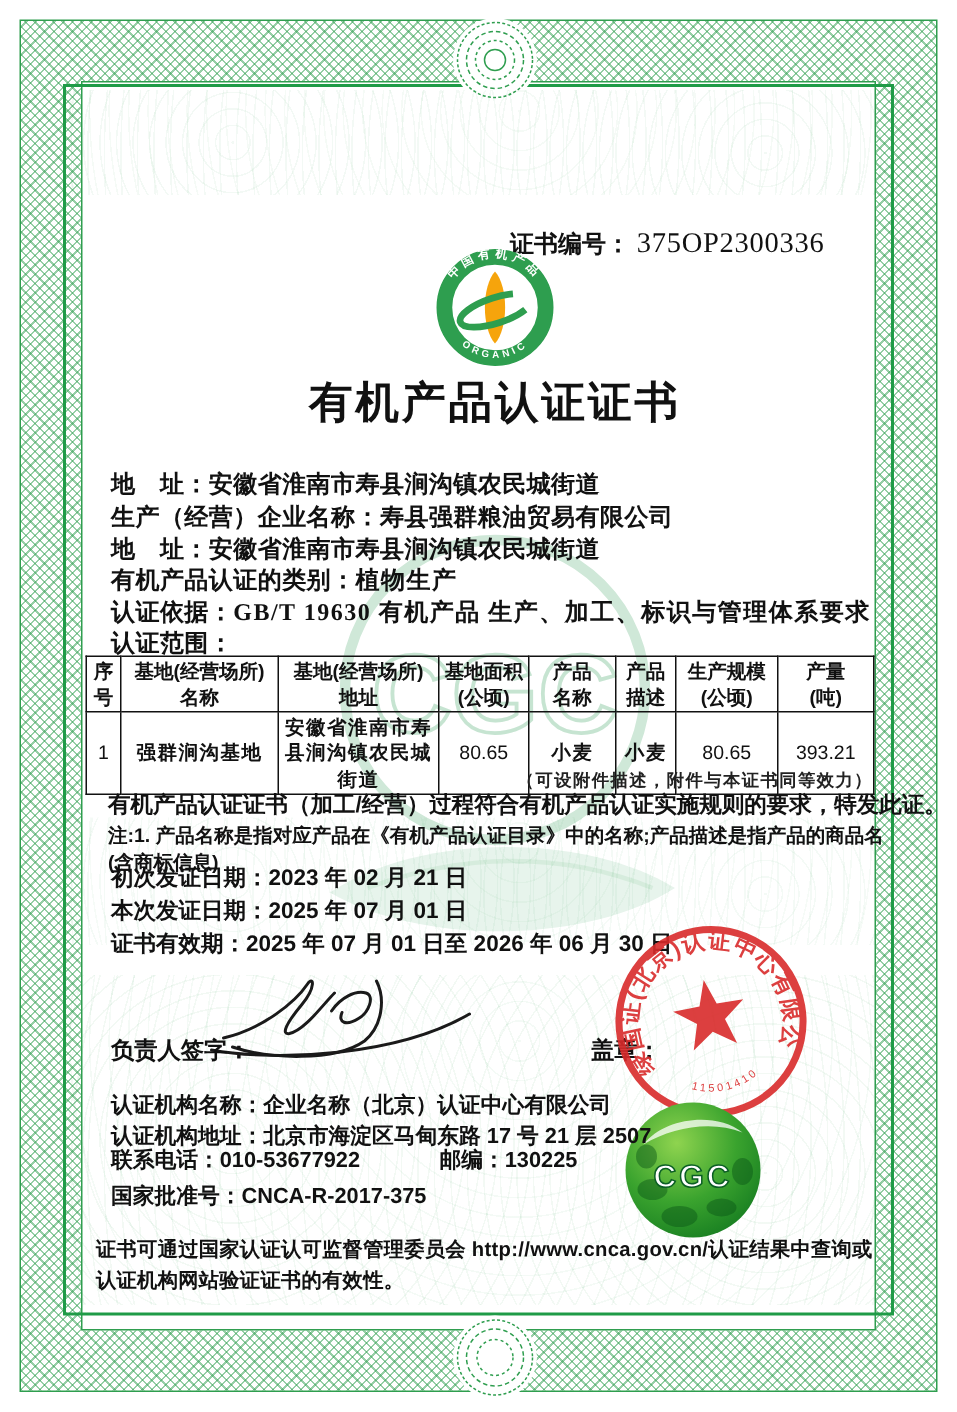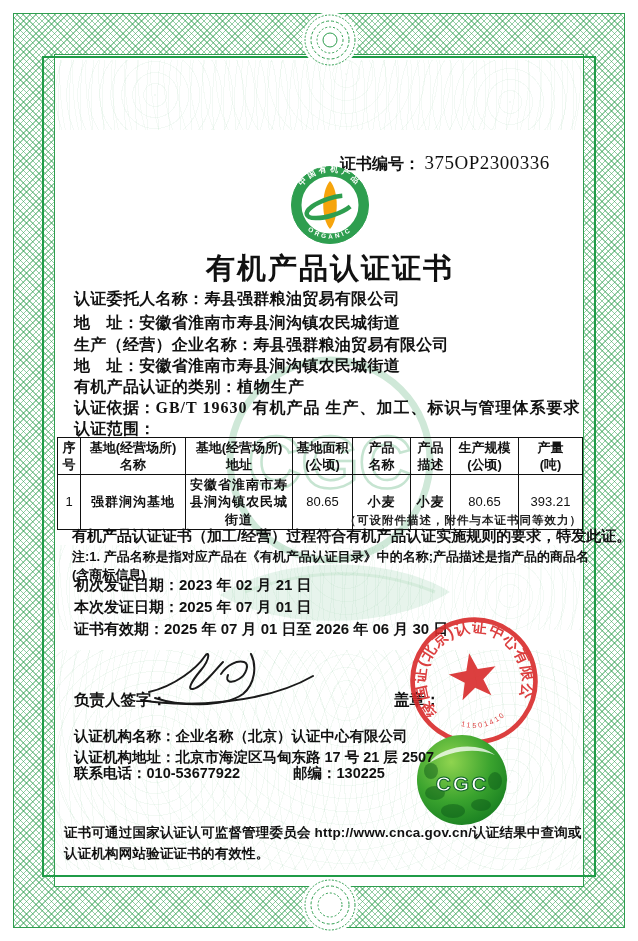--- a/index.html
+++ b/index.html
@@ -108,23 +108,20 @@
     <text font-size="8" font-weight="bold" fill="#ffffff" letter-spacing="3" font-family="Liberation Sans, sans-serif">
       <textPath href="#arcTop" startOffset="50%" text-anchor="middle">中国有机产品</textPath>
     </text>
     <text font-size="6.5" font-weight="bold" fill="#ffffff" letter-spacing="2.5" font-family="Liberation Sans, sans-serif">
       <textPath href="#arcBot" startOffset="50%" text-anchor="middle">ORGANIC</textPath>
     </text>
   </svg>
 
   <div class="title">有机产品认证证书</div>
 
-  <div class="iline" style="top:289px;">
-    <span>认证委托人名称：</span><span>寿县强群粮油贸易有限公司</span>
-  </div>
   <div class="iline" style="top:313px;">
     <span>地　址：</span><span>安徽省淮南市寿县涧沟镇农民城街道</span>
   </div>
   <div class="iline" style="top:335px;">
     <span>生产（经营）企业名称：</span><span>寿县强群粮油贸易有限公司</span>
   </div>
   <div class="iline" style="top:356px;">
     <span>地　址：</span><span>安徽省淮南市寿县涧沟镇农民城街道</span>
   </div>
   <div class="iline" style="top:377px;">
@@ -260,17 +257,20 @@
   <div class="oline" style="top:727px;">
     <span>认证机构名称：</span><span>企业名称（北京）认证中心有限公司</span>
   </div>
   <div class="oline" style="top:748px;">
     <span>认证机构地址：</span><span>北京市海淀区马甸东路 17 号 21 层 2507</span>
   </div>
   <div class="oline" style="top:764px;width:420px;">
     <span>联系电话：</span><span>010-53677922</span>
     <span class="l2"><span>邮编：</span><span>130225</span></span>
   </div>
+  <div class="oline" style="top:788px;">
+    <span>国家批准号：</span><span>CNCA-R-2017-375</span>
+  </div>
 
   <div class="fline" style="top:845px;">认证机构网站验证证书的有效性。</div>
   <div class="fline" style="top:824px;">证书可通过国家认证认可监督管理委员会 http://www.cnca.gov.cn/认证结果中查询或</div>
 
 </div>
 
 </body></html>

